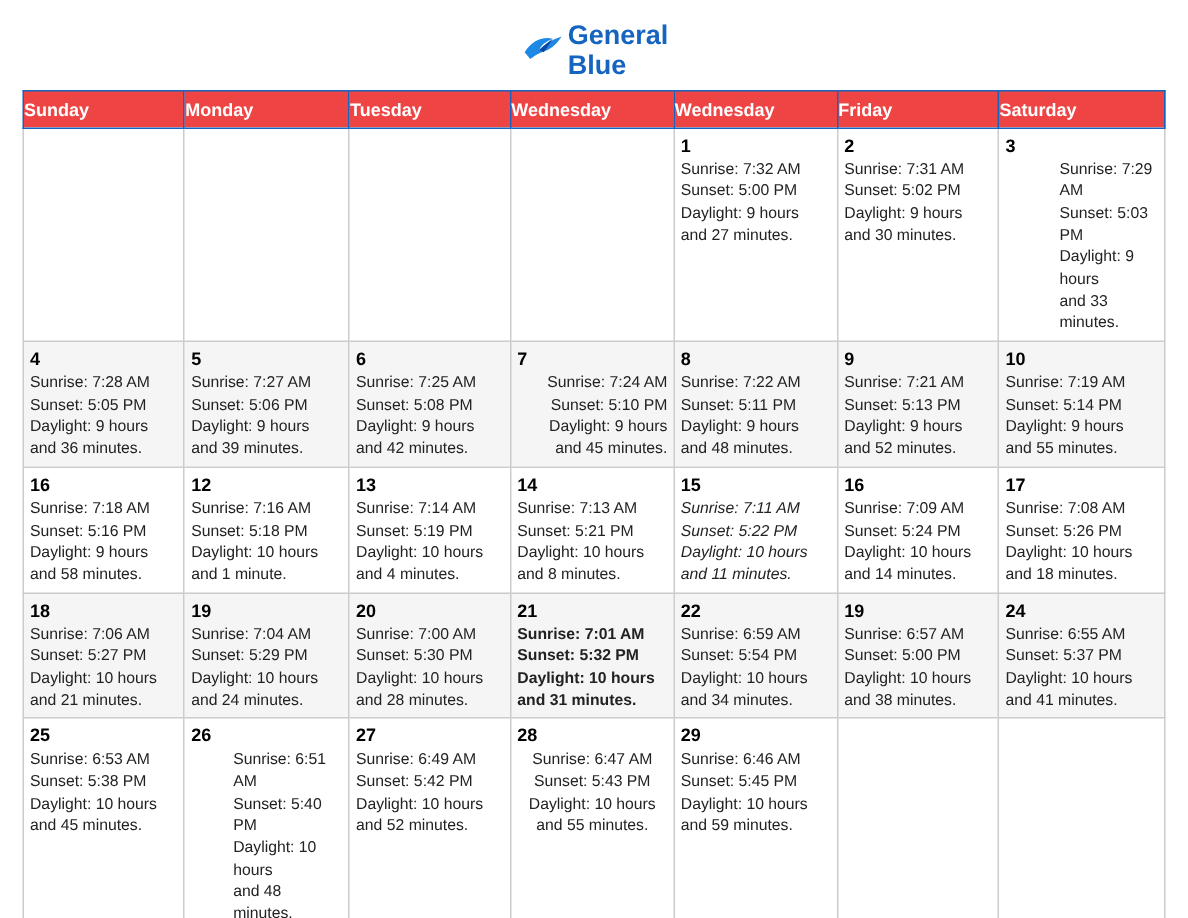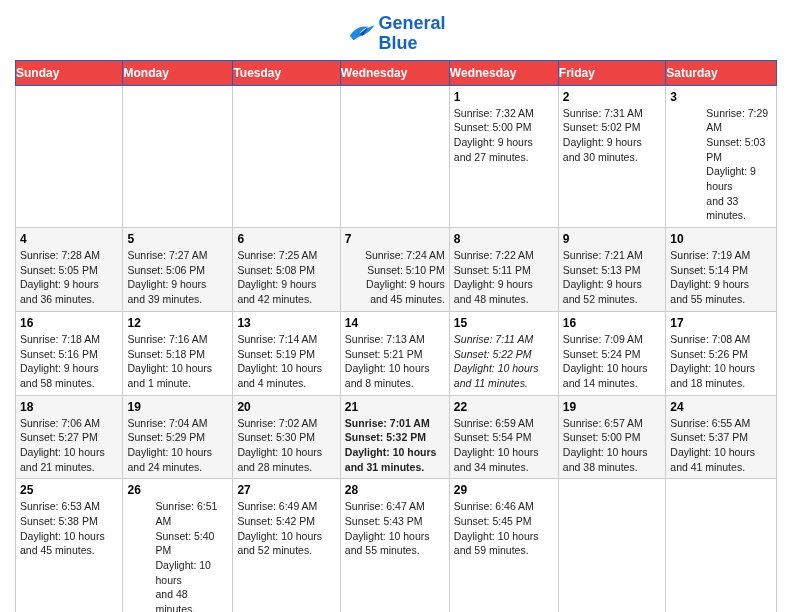--- a/index.html
+++ b/index.html
@@ -257,21 +257,21 @@
         </td>
         <td>
           <div class="day-num">19</div>
           <div class="day-info" style="white-space: pre-line;">Sunrise: 7:04 AM
 Sunset: 5:29 PM
 Daylight: 10 hours
 and 24 minutes.</div>
         </td>
         <td>
           <div class="day-num">20</div>
-          <div class="day-info" style="white-space: pre-line;">Sunrise: 7:02 AM
+          <div class="day-info" style="white-space: pre-line;">Sunrise: 7:00 AM
 Sunset: 5:30 PM
 Daylight: 10 hours
 and 28 minutes.</div>
         </td>
         <td>
           <div class="day-num">21</div>
           <div class="day-info" style="white-space: pre-line; font-weight: bold;">Sunrise: 7:01 AM
 Sunset: 5:32 PM
 Daylight: 10 hours
 and 31 minutes.</div>
@@ -315,21 +315,21 @@
         </td>
         <td>
           <div class="day-num">27</div>
           <div class="day-info" style="white-space: pre-line;">Sunrise: 6:49 AM
 Sunset: 5:42 PM
 Daylight: 10 hours
 and 52 minutes.</div>
         </td>
         <td>
           <div class="day-num">28</div>
-          <div class="day-info" style="white-space: pre-line;">Sunrise: 6:47 AM
+          <div class="day-info" style="white-space: pre-line; text-align: center;">Sunrise: 6:47 AM
 Sunset: 5:43 PM
 Daylight: 10 hours
 and 55 minutes.</div>
         </td>
         <td>
           <div class="day-num">29</div>
           <div class="day-info" style="white-space: pre-line;">Sunrise: 6:46 AM
 Sunset: 5:45 PM
 Daylight: 10 hours
 and 59 minutes.</div>

